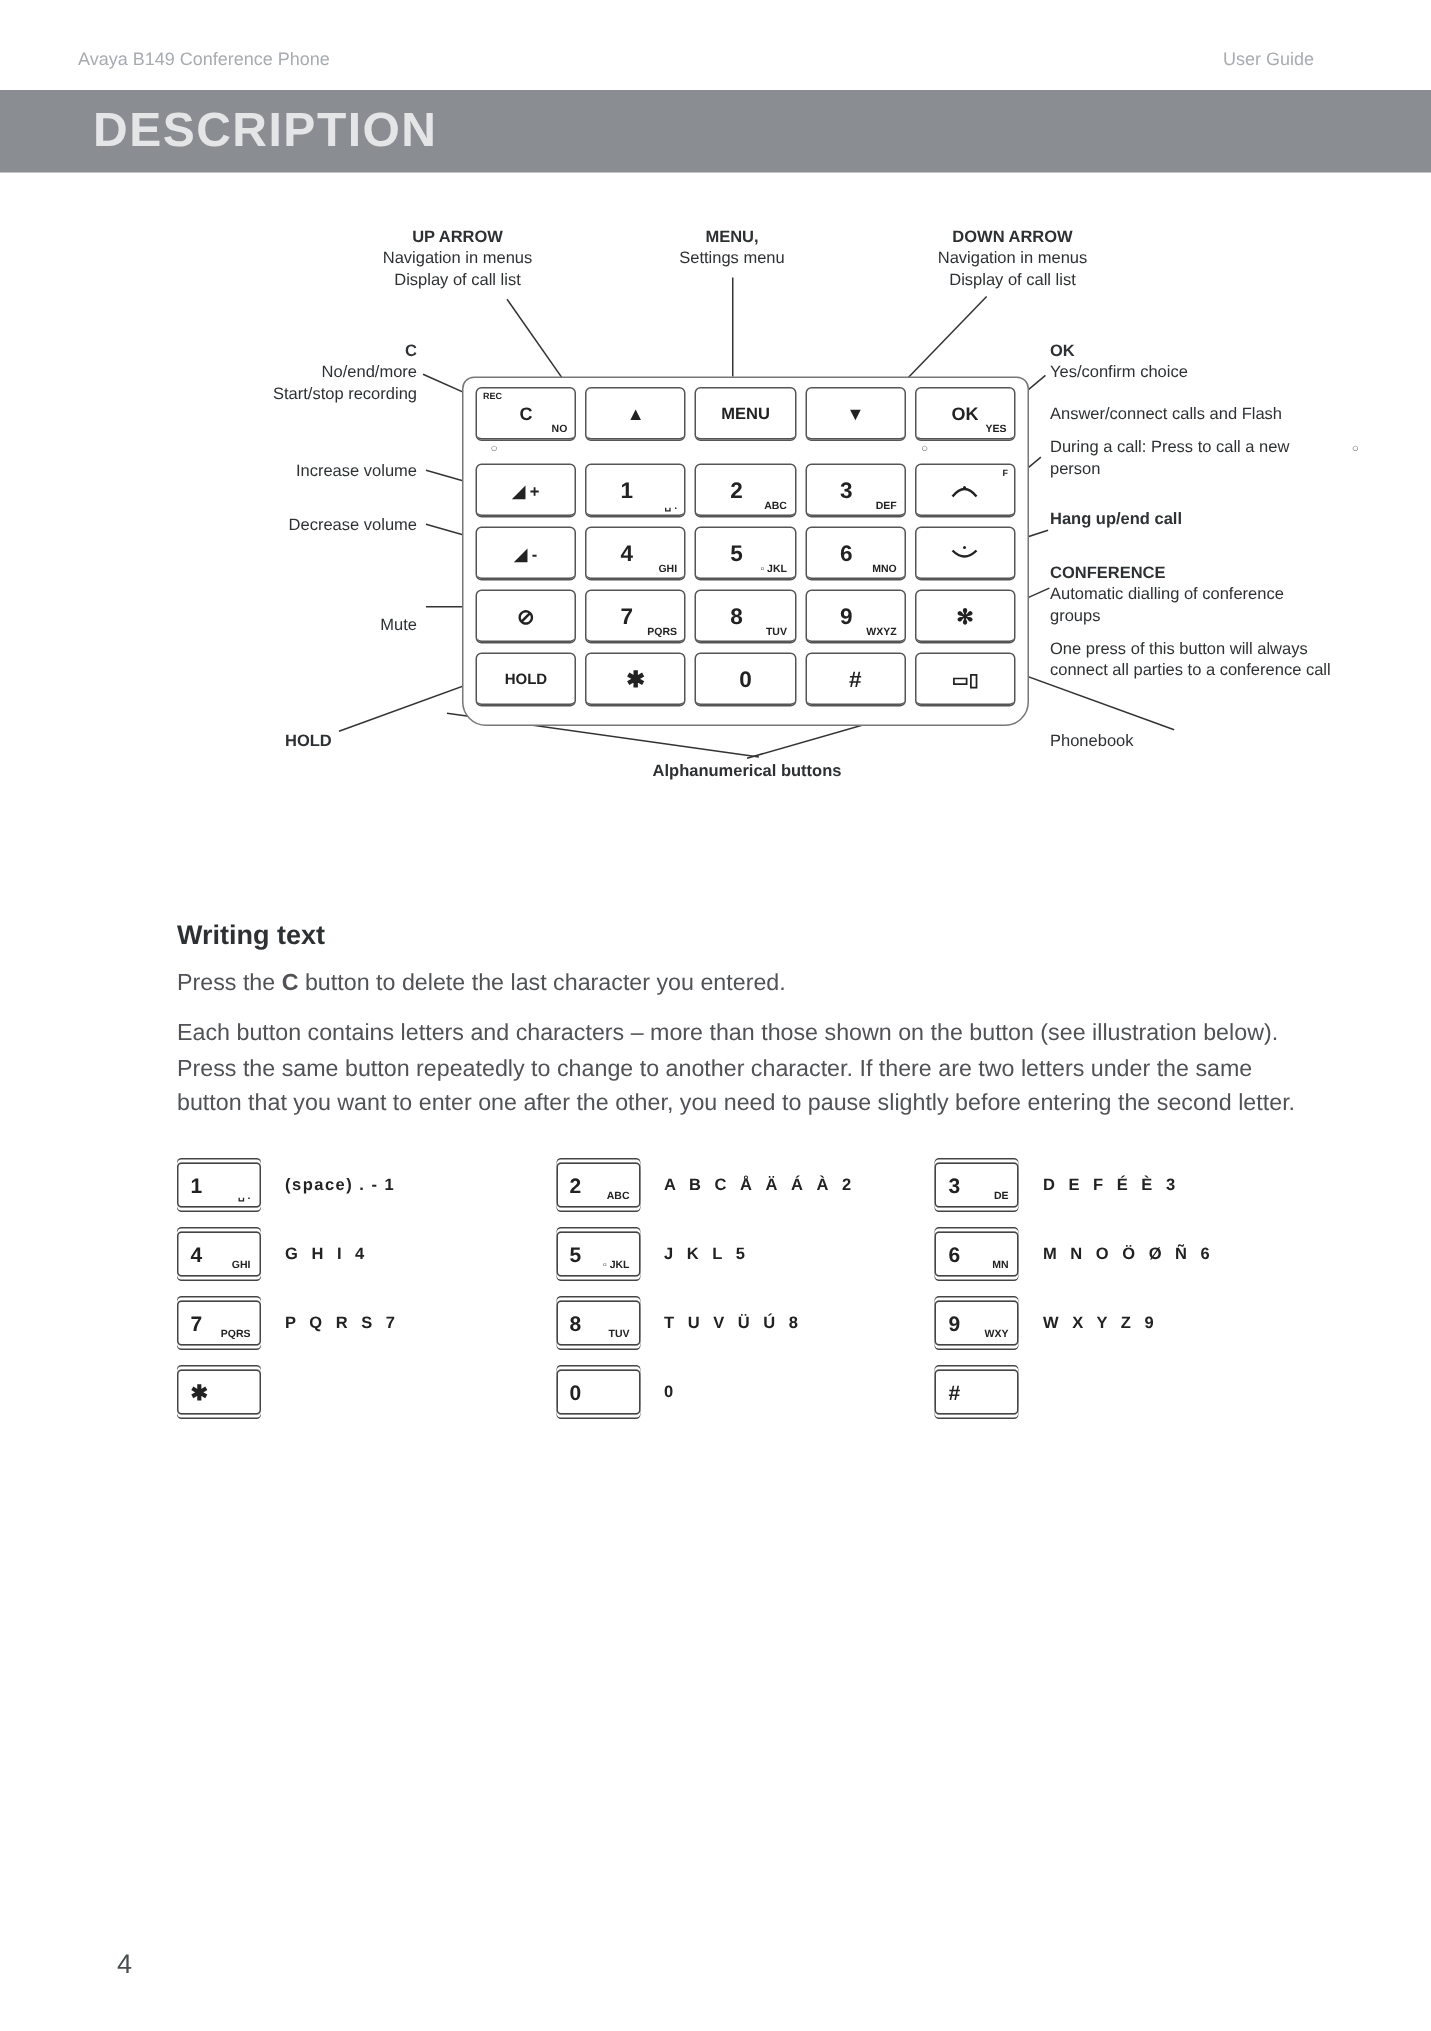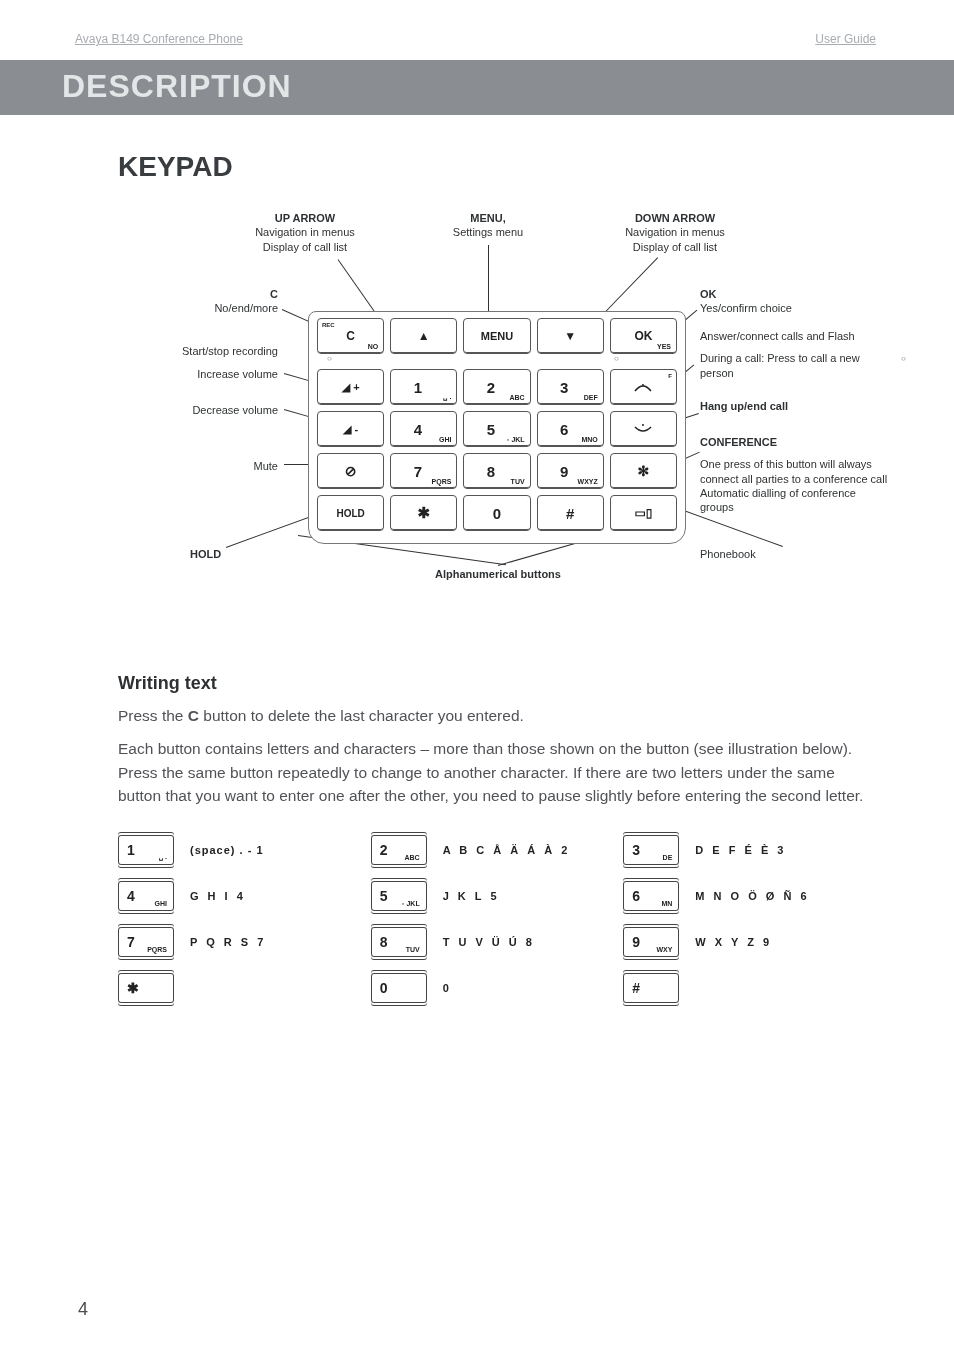--- a/index.html
+++ b/index.html
@@ -7,24 +7,23 @@
     width: 954px;
     height: 1354px;
     font-family: Arial, Helvetica, sans-serif;
     color: #5b5f63;
     background: #fff;
     position: relative;
   }
   .header-row {
     display: flex;
     justify-content: space-between;
-    padding: 32px 78px 0 75px;
+    padding: 32px 78px 0 52px;
     font-size: 12px;
     color: #a8acb0;
-    text-decoration: underline;
   }
   .title-band {
     background: #8a8e92;
     margin-top: 14px;
     padding: 8px 62px 10px;
   }
   .title-band h1 {
     color: #e3e5e6;
     font-size: 32px;
     font-weight: bold;
@@ -109,21 +108,20 @@
 <div class="header-row">
   <span>Avaya B149 Conference Phone</span>
   <span>User Guide</span>
 </div>
 
 <div class="title-band">
   <h1>DESCRIPTION</h1>
 </div>
 
 <div class="content">
-  <h2 class="section">KEYPAD</h2>
 
   <div class="diagram">
 
     <div class="label center" style="left:112px; top:0; width:150px;">
       <div>UP ARROW</div>
       <div style="font-weight:normal;">Navigation in menus</div>
       <div style="font-weight:normal;">Display of call list</div>
     </div>
     <div class="label center" style="left:310px; top:0; width:120px;">
       <div>MENU,</div>
@@ -135,46 +133,46 @@
       <div style="font-weight:normal;">Display of call list</div>
     </div>
 
     <div class="line" style="left:220px; top:48px; width:76px; height:1px; transform-origin:left; transform:rotate(55deg);"></div>
     <div class="line linev" style="left:370px; top:34px; height:66px;"></div>
     <div class="line" style="left:480px; top:108px; width:86px; height:1px; transform-origin:left; transform:rotate(-46deg);"></div>
 
     <div class="label right" style="left:-10px; top:76px; width:170px;">
       <div>C</div>
       <div style="font-weight:normal;">No/end/more</div>
-      <div style="font-weight:normal;margin-top:28px;">Start/stop recording</div>
+      <div style="font-weight:normal;">Start/stop recording</div>
     </div>
     <div class="label right" style="left:0; top:156px; width:160px; font-weight:normal;">Increase volume</div>
     <div class="label right" style="left:0; top:192px; width:160px; font-weight:normal;">Decrease volume</div>
-    <div class="label right" style="left:0; top:248px; width:160px; font-weight:normal;">Mute</div>
+    <div class="label right" style="left:0; top:259px; width:160px; font-weight:normal;">Mute</div>
     <div class="label" style="left:72px; top:336px; font-weight:bold;">HOLD</div>
 
     <div class="line" style="left:164px; top:98px; width:42px; height:1px; transform-origin:left; transform:rotate(24deg);"></div>
     <div class="line" style="left:166px; top:162px; width:34px; height:1px; transform-origin:left; transform:rotate(16deg);"></div>
     <div class="line" style="left:166px; top:198px; width:34px; height:1px; transform-origin:left; transform:rotate(16deg);"></div>
     <div class="line lineh" style="left:166px; top:253px; width:34px;"></div>
     <div class="line" style="left:108px; top:336px; width:128px; height:1px; transform-origin:left; transform:rotate(-20deg);"></div>
 
     <div class="label" style="left:582px; top:76px; width:180px;">
       <div>OK</div>
       <div style="font-weight:normal;">Yes/confirm choice</div>
     </div>
     <div class="label" style="left:582px; top:118px; width:180px; font-weight:normal;">
       <div>Answer/connect calls and Flash</div>
       <div style="margin-top:8px;">During a call: Press to call a new person</div>
     </div>
     <div class="label" style="left:582px; top:188px; width:180px; font-weight:bold;">Hang up/end call</div>
     <div class="label" style="left:582px; top:224px; width:190px;">
       <div>CONFERENCE</div>
+      <div style="font-weight:normal;">Automatic dialling of conference groups</div>
       <div style="font-weight:normal; margin-top:8px;">One press of this button will always connect all parties to a conference call</div>
-      <div style="font-weight:normal;">Automatic dialling of conference groups</div>
     </div>
     <div class="label" style="left:582px; top:336px; width:160px; font-weight:normal;">Phonebook</div>
 
     <div class="line" style="left:556px; top:118px; width:30px; height:1px; transform-origin:left; transform:rotate(-40deg);"></div>
     <div class="line" style="left:556px; top:170px; width:26px; height:1px; transform-origin:left; transform:rotate(-40deg);"></div>
     <div class="line" style="left:556px; top:210px; width:26px; height:1px; transform-origin:left; transform:rotate(-18deg);"></div>
     <div class="line" style="left:556px; top:252px; width:28px; height:1px; transform-origin:left; transform:rotate(-24deg);"></div>
     <div class="line" style="left:552px; top:294px; width:120px; height:1px; transform-origin:left; transform:rotate(20deg);"></div>
 
     <div class="label center" style="left:270px; top:356px; width:220px; font-weight:bold;">Alphanumerical buttons</div>

